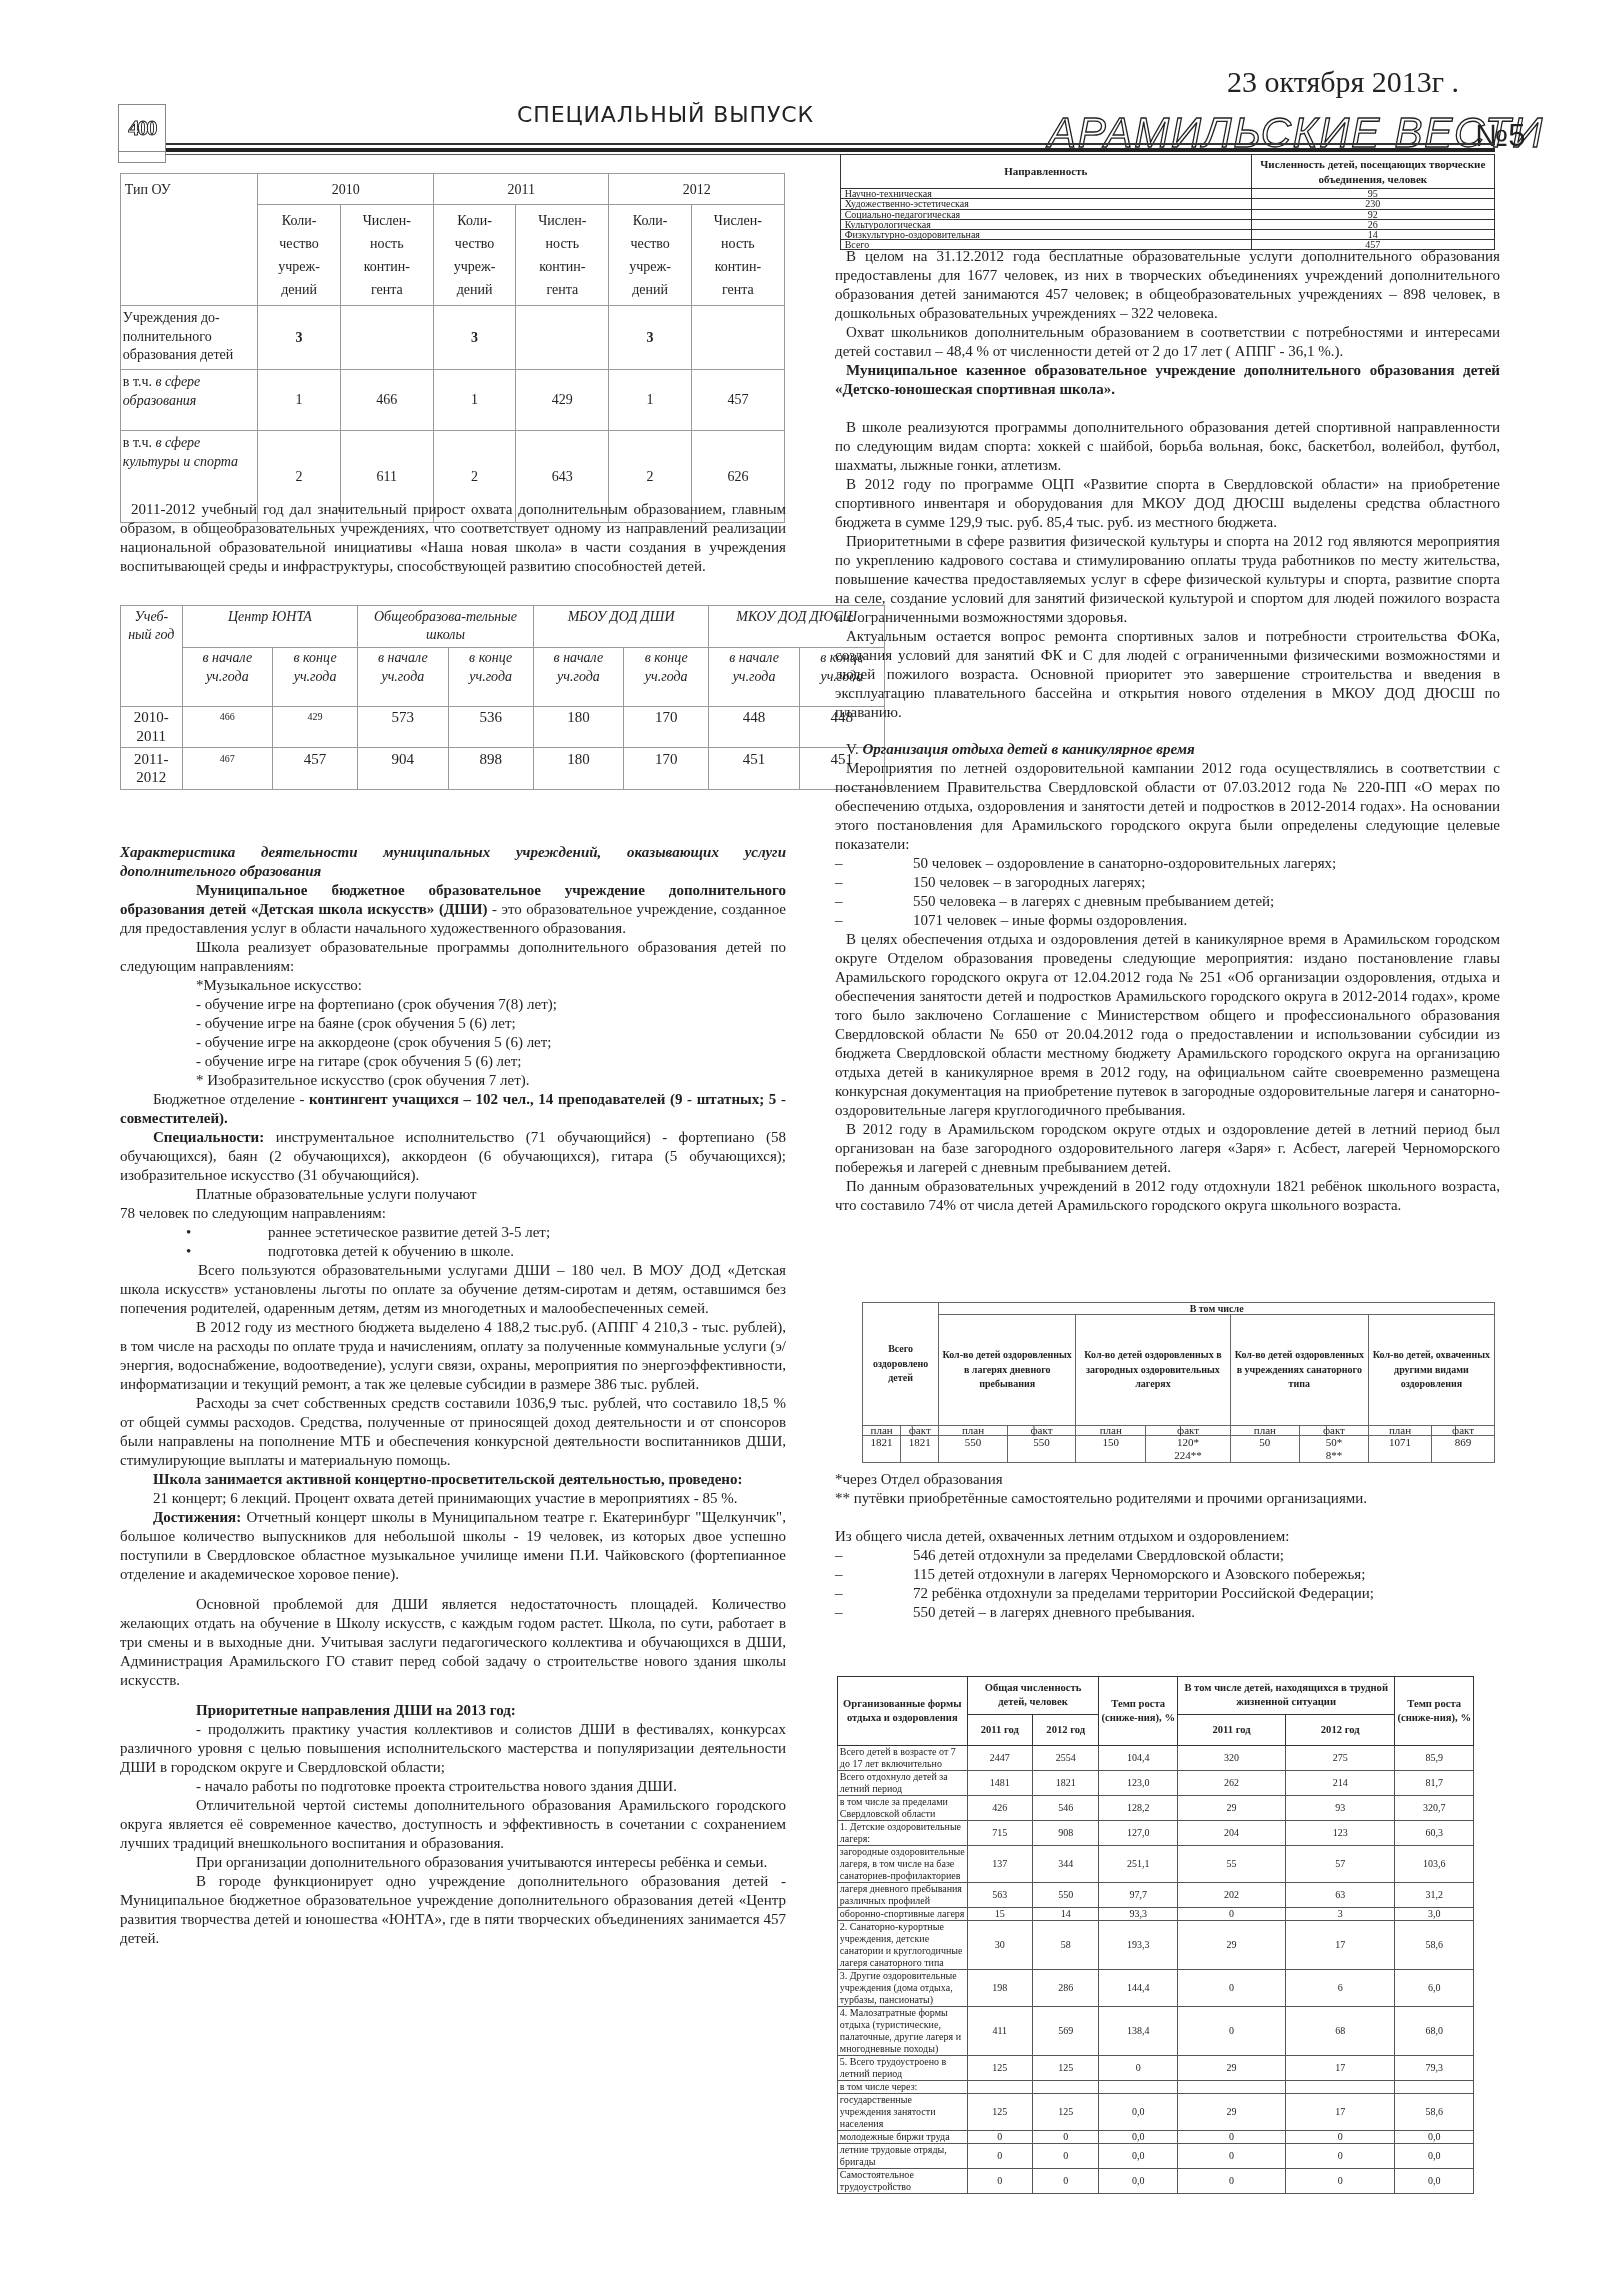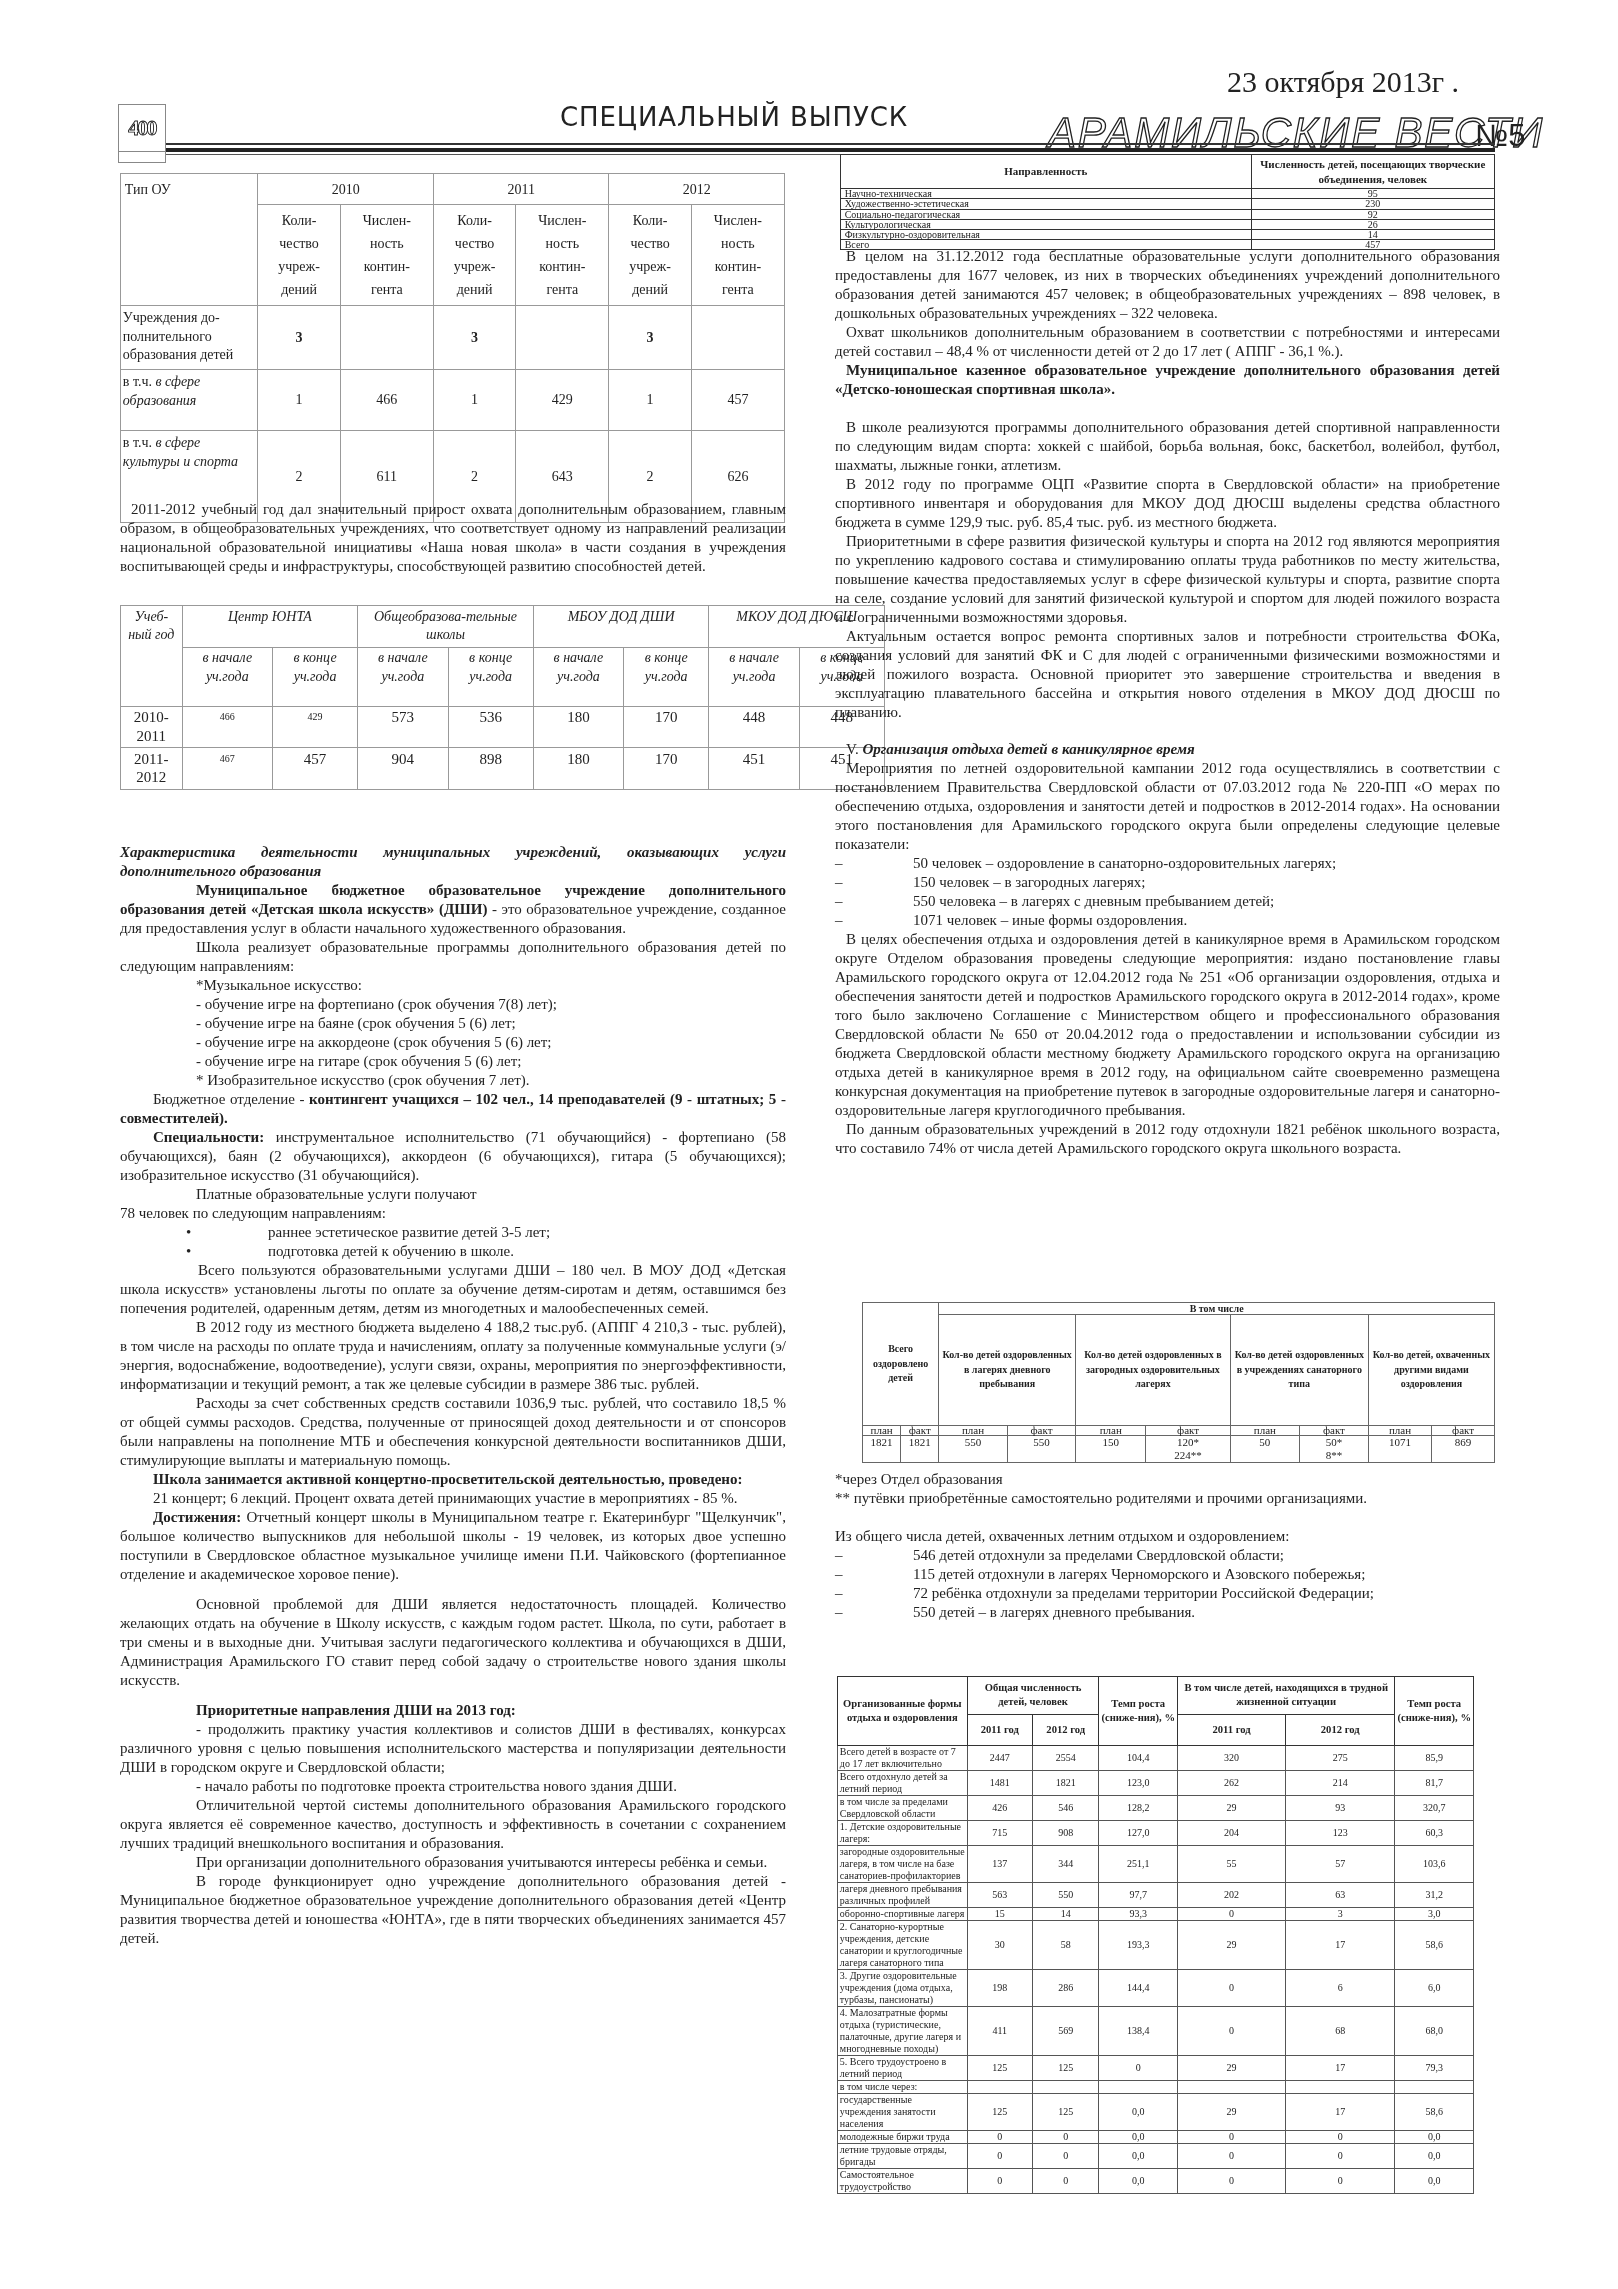--- a/index.html
+++ b/index.html
@@ -1,20 +1,20 @@
 <!DOCTYPE html>
 <html style="font-size:14.8px"><head>
 <meta charset="utf-8">
 <style>
   html, body { margin:0; padding:0; background:#fff; }
   body { width:1619px; height:2290px; position:relative; font-family:"Liberation Serif", serif; color:#222; overflow:hidden; }
   .abs { position:absolute; }
   .logo { left:118px; top:104px; width:48px; height:48px; border:1.8px solid #888; box-sizing:border-box; display:flex; align-items:center; justify-content:center; font-family:"Liberation Serif", serif; font-size:22px; color:#fff; -webkit-text-stroke:0.9px #222; font-weight:bold; letter-spacing:-1.8px; }
   .logo-tail { left:118px; top:152px; width:48px; height:11px; border:1.8px solid #888; border-top:none; box-sizing:border-box; }
-  .section-title { left:517px; top:102px; font-family:"DejaVu Sans", sans-serif; font-size:26px; letter-spacing:0.9px; color:#222;margin-left:43px; }
+  .section-title { left:517px; top:102px; font-family:"DejaVu Sans", sans-serif; font-size:22px; letter-spacing:0.9px; color:#222; }
   .date { left:1227px; top:65px; font-size:30px; color:#222; }
   .brand { left:1048px; top:109px; font-family:"Liberation Sans", sans-serif; font-style:italic; font-size:42px; color:#fff; -webkit-text-stroke:1.3px #222; letter-spacing:1.8px; }
   .issue { left:1475px; top:118px; font-family:"Liberation Sans", sans-serif; font-size:31px; color:#222; }
   .rule1 { left:166px; top:143px; width:1329px; height:1.8px; background:#333; }
   .rule2 { left:166px; top:148px; width:1329px; height:3.7px; background:#222; }
   .rule3 { left:166px; top:154px; width:1329px; height:0.9px; background:#555; }
 
   table { border-collapse:collapse; }
   .t1 { left:120px; top:173px; width:665px; font-size:14px; }
   .t1 td { border:0.9px solid #999; text-align:center; vertical-align:top; padding:3.7px 3.7px; line-height:23px; }
@@ -259,20 +259,21 @@
   <div class="indent">Актуальным остается вопрос ремонта спортивных залов и потребности строительства ФОКа, создания условий для занятий ФК и С для людей с ограниченными физическими возможностями и людей пожилого возраста. Основной приоритет это завершение строительства  и введения в эксплуатацию плавательного бассейна и открытия нового отделения в МКОУ ДОД ДЮСШ по плаванию.</div>
   <div class="indent" style="margin-top:18.5px"><span>V. </span><span class="b i">Организация отдыха детей в каникулярное время</span></div>
   <div class="indent">Мероприятия по летней оздоровительной кампании 2012 года осуществлялись в соответствии с постановлением Правительства Свердловской области от 07.03.2012 года № 220-ПП «О мерах по обеспечению отдыха, оздоровления и занятости детей и подростков в 2012-2014 годах». На основании этого постановления для Арамильского городского округа были определены следующие целевые показатели:</div>
   <ul class="dash">
     <li>50 человек – оздоровление в санаторно-оздоровительных лагерях;</li>
     <li>150 человек – в загородных лагерях;</li>
     <li>550 человека – в лагерях с дневным пребыванием детей;</li>
     <li>1071 человек – иные формы оздоровления.</li>
   </ul>
   <div class="indent">В целях обеспечения отдыха и оздоровления детей в каникулярное время в Арамильском городском округе Отделом образования проведены следующие мероприятия: издано постановление главы Арамильского городского округа от 12.04.2012 года № 251 «Об организации оздоровления, отдыха и обеспечения занятости детей и подростков Арамильского городского округа в 2012-2014 годах», кроме того было заключено Соглашение с Министерством общего и профессионального образования Свердловской области № 650 от 20.04.2012 года о предоставлении и использовании субсидии из бюджета Свердловской области местному бюджету Арамильского городского округа на организацию отдыха детей в каникулярное время в 2012 году, на официальном сайте своевременно размещена конкурсная документация на приобретение путевок в загородные оздоровительные лагеря и санаторно-оздоровительные лагеря круглогодичного пребывания.</div>
+  <div class="indent">В 2012 году в Арамильском  городском округе отдых и оздоровление детей в летний период был организован на базе загородного оздоровительного лагеря «Заря» г. Асбест, лагерей Черноморского побережья и лагерей с дневным пребыванием детей.</div>
   <div class="indent">По данным образовательных учреждений в 2012 году отдохнули 1821 ребёнок  школьного возраста, что составило 74% от числа детей Арамильского городского округа школьного возраста.</div>
 </div>
 
 <table class="abs t4">
   <tbody>
       <tr>
     <th colspan="2" rowspan="2" style="width:109px">Всего оздоровлено детей</th>
     <th colspan="8" style="line-height:11px">В том числе</th>
   </tr>
   <tr style="height:111px">

